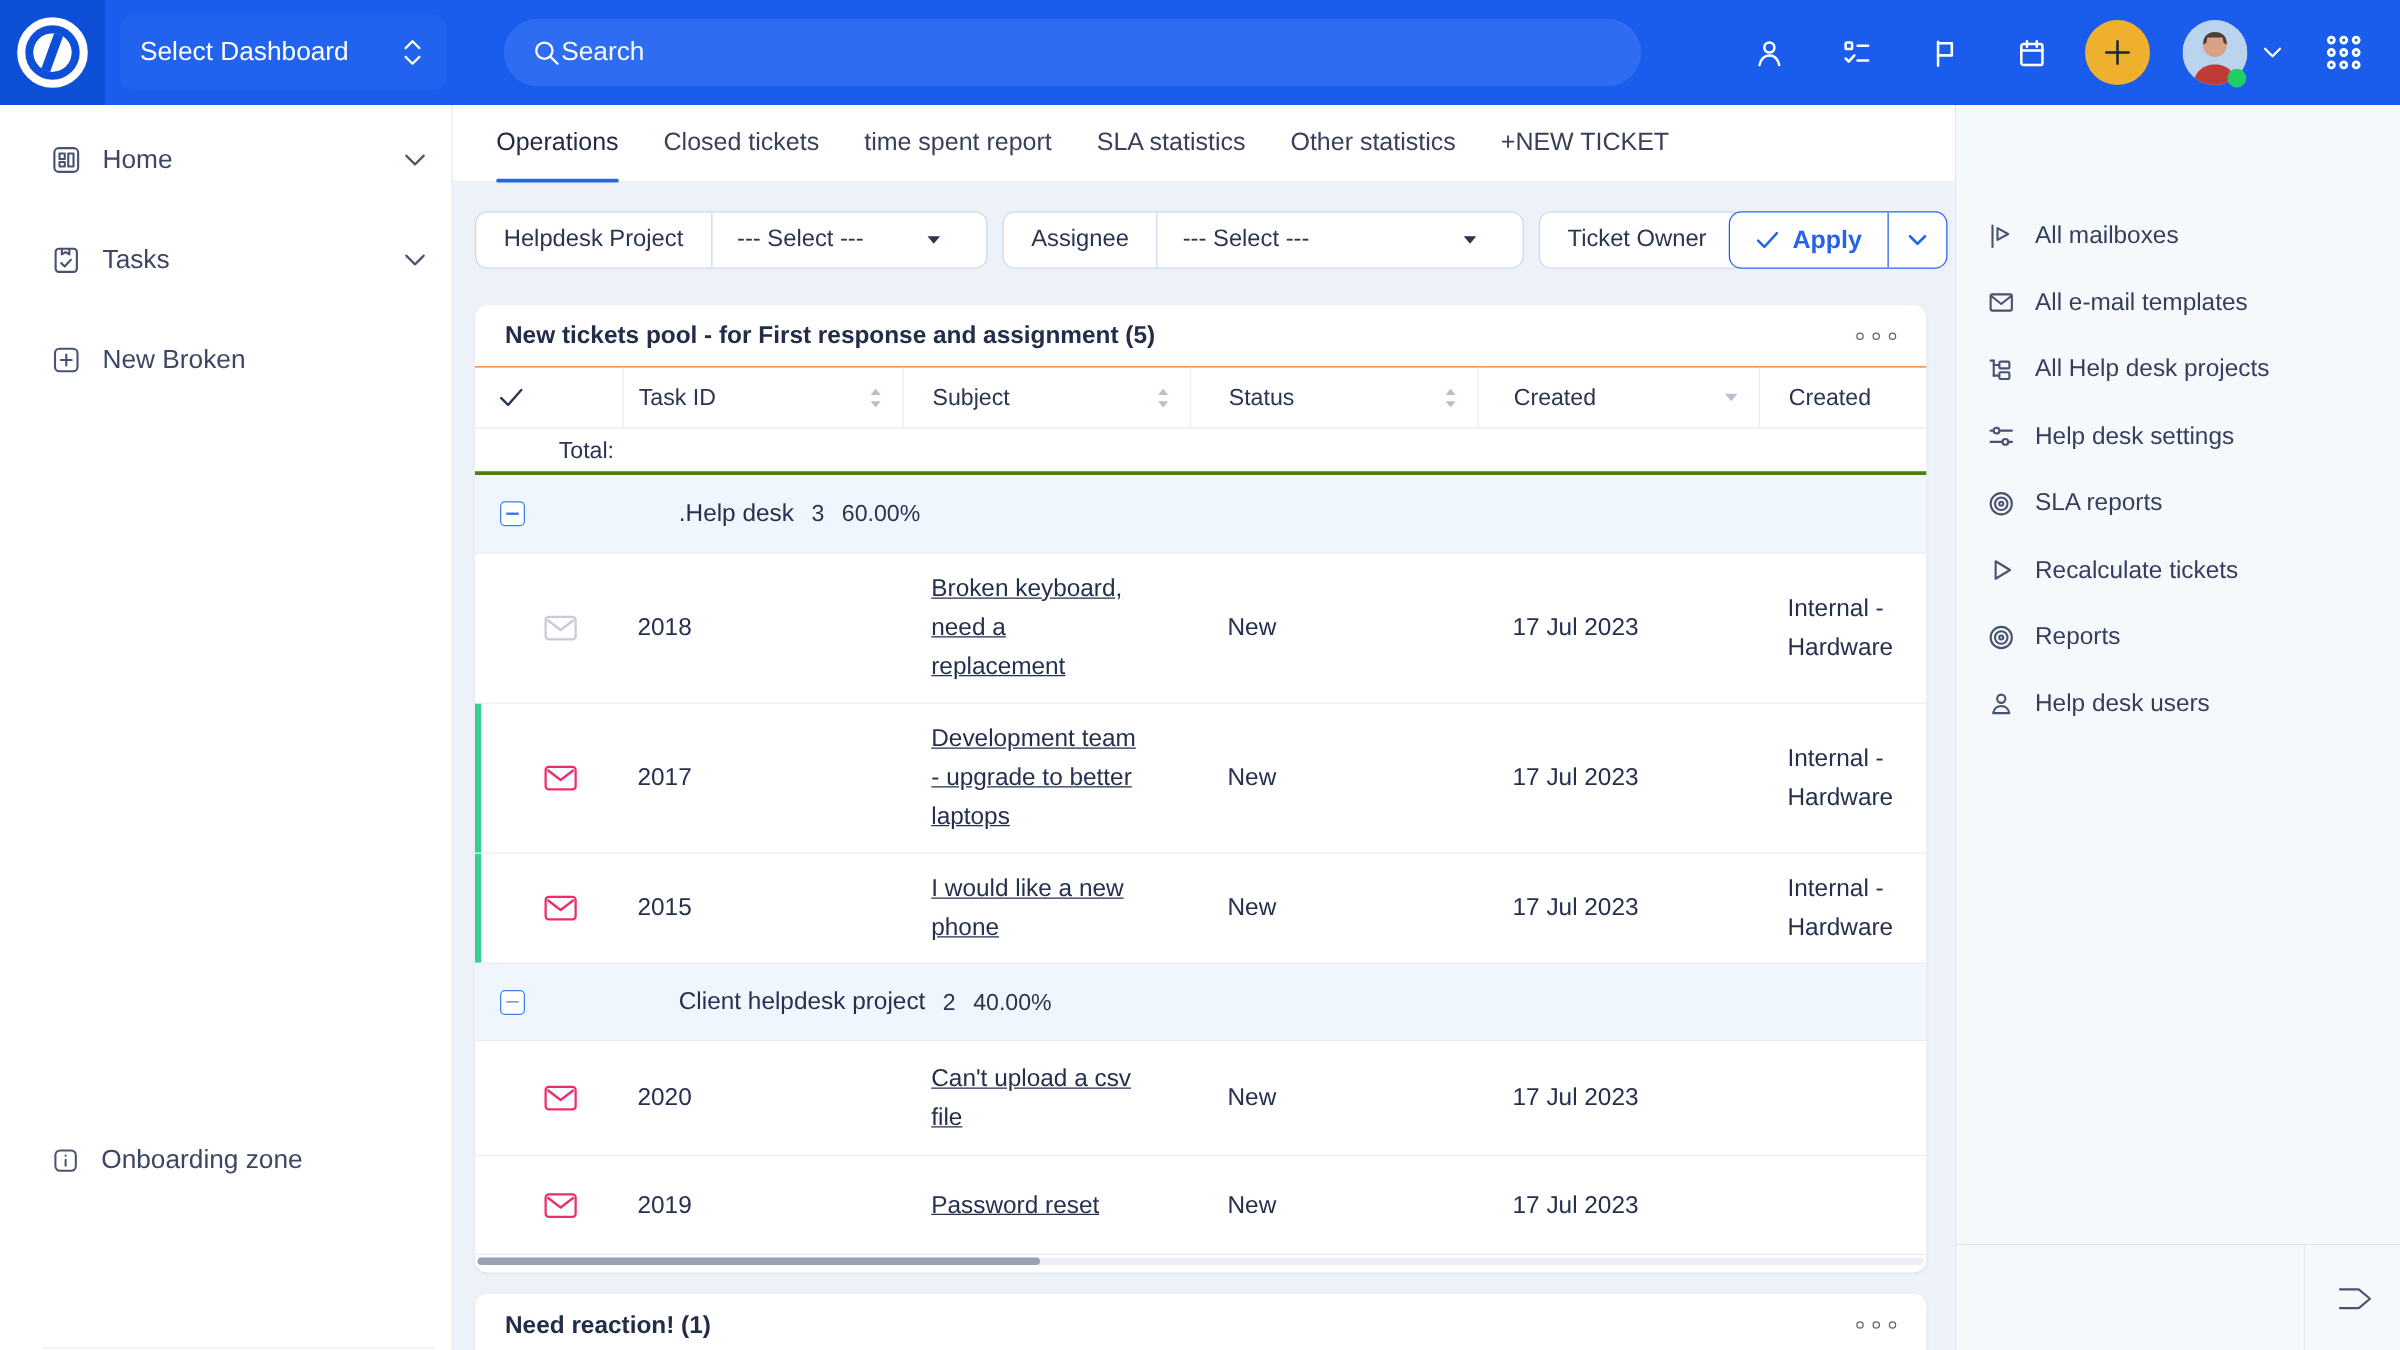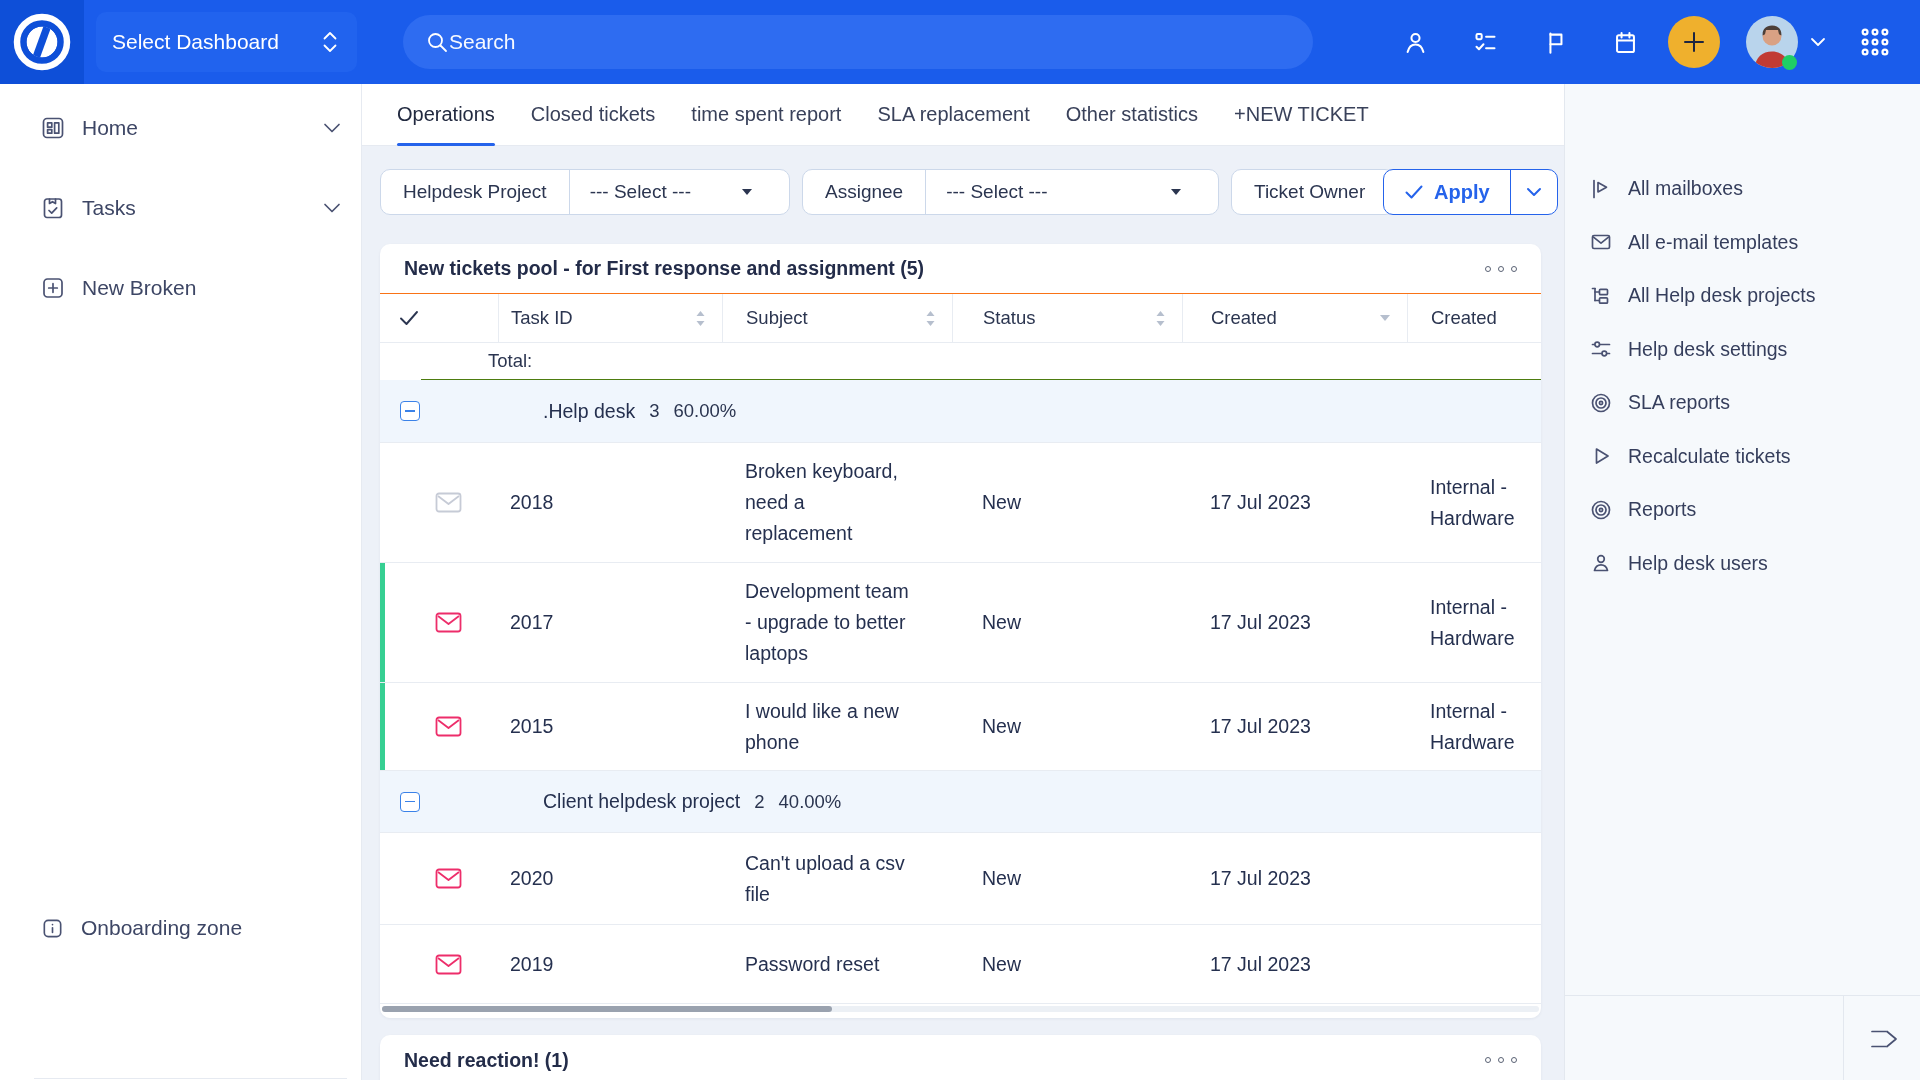--- a/index.html
+++ b/index.html
@@ -80,36 +80,36 @@
   .thead { height:49px; border-bottom:1px solid #e8ecf2; }
   .th { display:flex; align-items:center; font-size:18.5px; color:#2b3550; position:relative; cursor:pointer; }
   .th .sort { position:absolute; right:16px; }
   .th + .th { border-left:1px solid #e8ecf2; }
   .th.c1,.td.c1 { padding-left:12px; }
   .th.c2,.td.c2 { padding-left:23px; }
   .th.c3,.td.c3 { padding-left:30px; }
   .th.c4,.td.c4 { padding-left:28px; }
   .th.c5,.td.c5 { padding-left:23px; }
 
-  .total-row { height:37px; border-bottom:1px solid #4d7c0f; display:flex; align-items:center;margin-left:41px; }
+  .total-row { height:37px; border-bottom:3px solid #4d7c0f; display:flex; align-items:center; }
   .total-row span { padding-left:67px; font-size:18.5px; color:#2b3550; }
 
   .group-row { height:63px; background:#f0f6fd; border-bottom:1px solid #e8ecf2; display:flex;
     align-items:center; padding-left:20px; }
   .minus-btn { width:20px; height:20px; border:1.6px solid #3b82e8; border-radius:4px; background:#fff;
     position:relative; cursor:pointer; flex:none; }
   .minus-btn::after { content:""; position:absolute; left:4px; right:4px; top:8px; height:1.8px; background:#3b82e8; }
   .gname { margin-left:123px; font-size:19.5px; color:#25304f; }
   .gcount { margin-left:14px; font-size:18.5px; color:#2b3550; }
   .gpct { margin-left:14px; font-size:18.5px; color:#2b3550; }
 
   .trow { border-bottom:1px solid #e8ecf2; position:relative; background:#fff; cursor:pointer; }
   .trow .td { display:flex; align-items:center; font-size:19.5px; color:#25304f; }
   .td.c0 { padding-left:55px; }
-  .td.subj { white-space:pre-line; line-height:31px; }
+  .td.subj { white-space:pre-line; line-height:31px;text-decoration:underline; }
   .td.cat { line-height:31px; padding-right:6px; }
   .trow.hl::before { content:""; position:absolute; left:0; top:0; bottom:0; width:5px; background:#36cf92; }
   .r120 { height:120px; } .r88 { height:88px; } .r92 { height:92px; } .r79 { height:79px; }
   .trow:last-of-type { border-bottom:none; }
   .pscroll-track { position:absolute; left:2px; right:2px; bottom:6px; height:6px; background:#ecEEf3;
     background:#ecf0f5; border-radius:3px; }
   .pscroll-thumb { position:absolute; left:0; width:450px; height:6px; background:#9aa2af; border-radius:3px; cursor:pointer; }
 
   .panel.need { top:951px; height:60px; border-radius:10px 10px 0 0; }
 
@@ -275,21 +275,21 @@
   <div class="ls-divider"></div>
 
 </div>
 
 <div class="main">
 
   <div class="tabbar">
     <div class="tab active">Operations</div>
     <div class="tab">Closed tickets</div>
     <div class="tab">time spent report</div>
-    <div class="tab">SLA replacement</div>
+    <div class="tab">SLA statistics</div>
     <div class="tab">Other statistics</div>
     <div class="tab">+NEW TICKET</div>
   </div>
 
   <div class="filters">
     <div class="pill" style="left:18px; width:410px">
       <span class="plabel">Helpdesk Project</span>
       <span class="pdiv"></span>
       <span class="pvalue">
         <span>--- Select ---</span>

